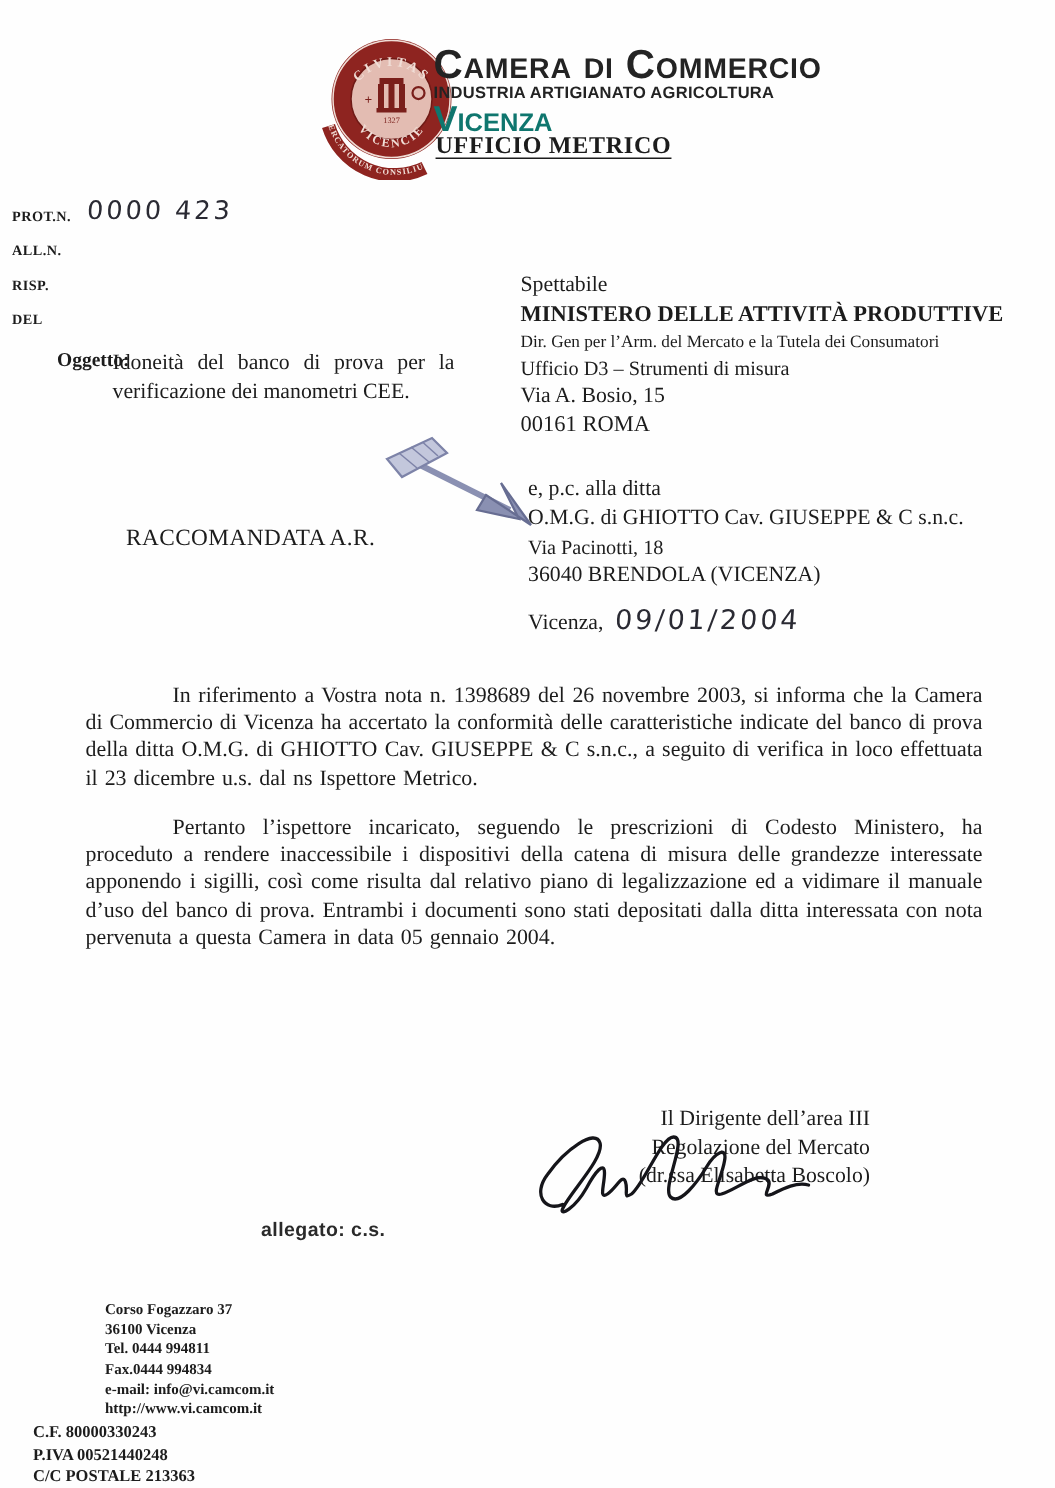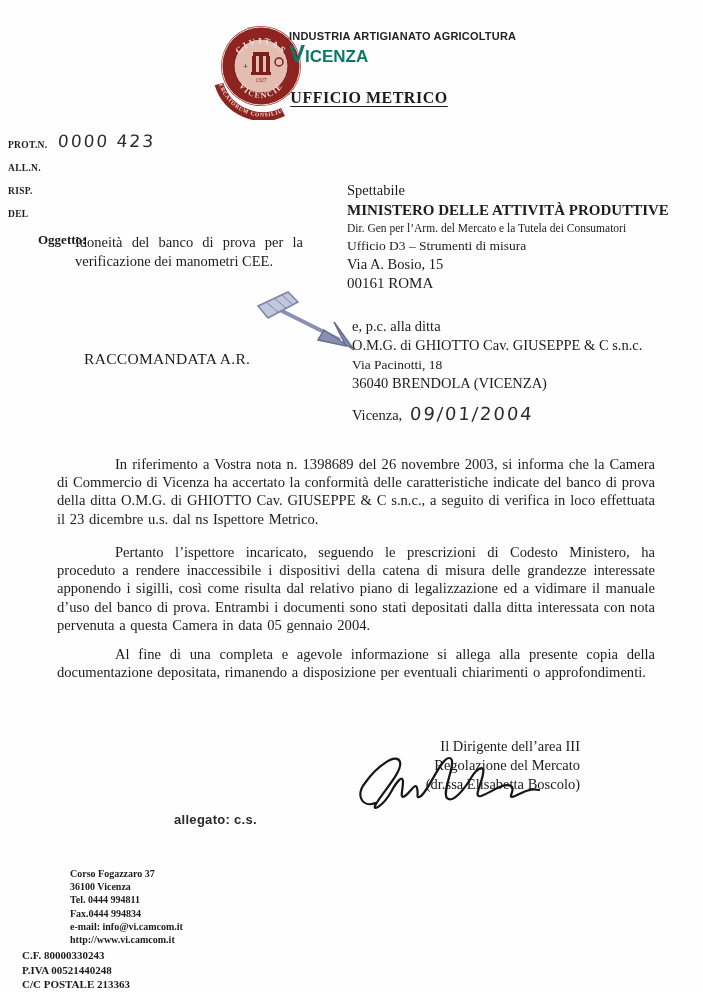--- a/index.html
+++ b/index.html
@@ -91,20 +91,21 @@
       <text x="50" y="62" font-size="5.5" fill="#7a1f1b" text-anchor="middle" font-family="Liberation Serif, serif">1327</text>
 
       <path d="M 8,64 A 46,46 0 0 0 72,92" fill="none" stroke="#8e2420" stroke-width="9"></path>
       <text font-family="Liberation Serif, serif" font-size="5.5" font-weight="bold" fill="#f0ddd6" letter-spacing="0.8">
         <textPath href="#arcRibbon" startOffset="50%" text-anchor="middle">MERCATORUM CONSILIUM</textPath>
       </text>
     </svg>
   </div>
 
   <div class="abs" style="left:289px; top:30px;">
+    <div class="org-name">Camera di Commercio</div>
     <div class="org-sub">INDUSTRIA ARTIGIANATO AGRICOLTURA</div>
     <div class="org-city">Vicenza</div>
   </div>
 
   <div class="abs office" style="left:288px; top:89px; width:162px; text-align:center;">UFFICIO METRICO</div>
 
   <div class="abs ref-label" style="left:8px; top:140px;">PROT.N.</div>
   <div class="abs handwrite" style="left:58px; top:131px;">0000 423</div>
   <div class="abs ref-label" style="left:8px; top:163px;">ALL.N.</div>
   <div class="abs ref-label" style="left:8px; top:186px;">RISP.</div>
@@ -147,21 +148,20 @@
 
   <div class="abs mailtype" style="left:84px; top:350px;">RACCOMANDATA A.R.</div>
 
   <div class="abs" style="left:352px; top:403px; display:flex; align-items:baseline; gap:8px;">
     <span class="r14">Vicenza,</span>
     <span class="handwrite" style="font-size:18px;">09/01/2004</span>
   </div>
 
   <div class="abs para" style="left:57px; top:455px; width:598px;">In riferimento a Vostra nota n. 1398689 del 26 novembre 2003, si informa che la Camera di Commercio di Vicenza ha accertato la conformità delle caratteristiche indicate del banco di prova della ditta O.M.G. di GHIOTTO Cav. GIUSEPPE &amp; C s.n.c., a seguito di verifica in loco effettuata il 23 dicembre u.s. dal ns Ispettore Metrico.</div>
   <div class="abs para" style="left:57px; top:543px; width:598px;">Pertanto l’ispettore incaricato, seguendo le prescrizioni di Codesto Ministero, ha proceduto a rendere inaccessibile i dispositivi della catena di misura delle grandezze interessate apponendo i sigilli, così come risulta dal relativo piano di legalizzazione  ed a vidimare il manuale d’uso del banco di prova. Entrambi i documenti sono stati depositati dalla ditta interessata con nota pervenuta a questa Camera in data 05 gennaio 2004.</div>
-  <div class="abs para" style="left:57px; top:645px; width:598px;">Al fine di una completa e agevole informazione si allega alla presente copia della documentazione depositata, rimanendo a disposizione per eventuali chiarimenti o approfondimenti.</div>
 
   <div class="abs sig-block" style="left:340px; top:737px; width:240px;text-align:right;">
     <div>Il Dirigente dell’area III</div>
     <div>Regolazione del Mercato</div>
     <div>(dr.ssa Elisabetta Boscolo)</div>
   </div>
   <div class="abs" style="left:345px; top:748px; width:210px; height:65px;">
     <svg width="210" height="65" viewBox="0 0 210 65">
       <path d="M 30,55 C 18,60 10,48 20,35 C 32,18 52,4 55,14 C 58,24 34,48 30,58
                C 28,63 38,58 46,44 C 52,33 58,26 58,34 C 58,42 54,52 60,48

